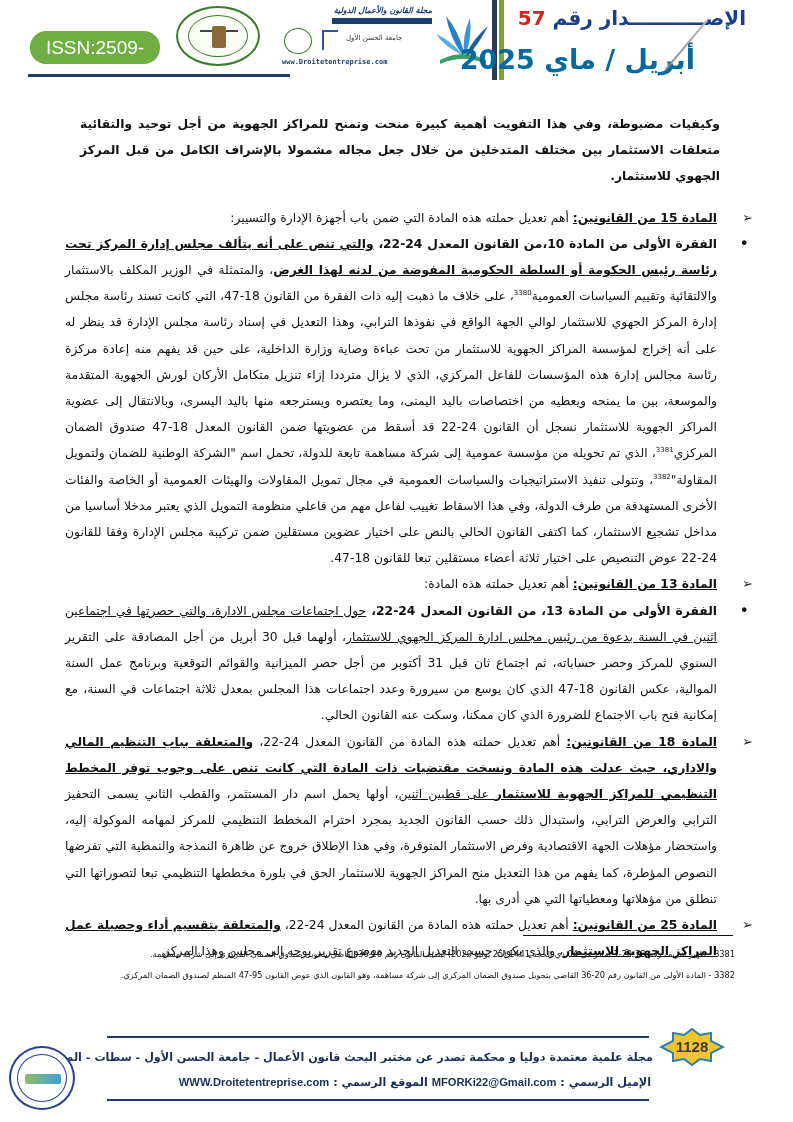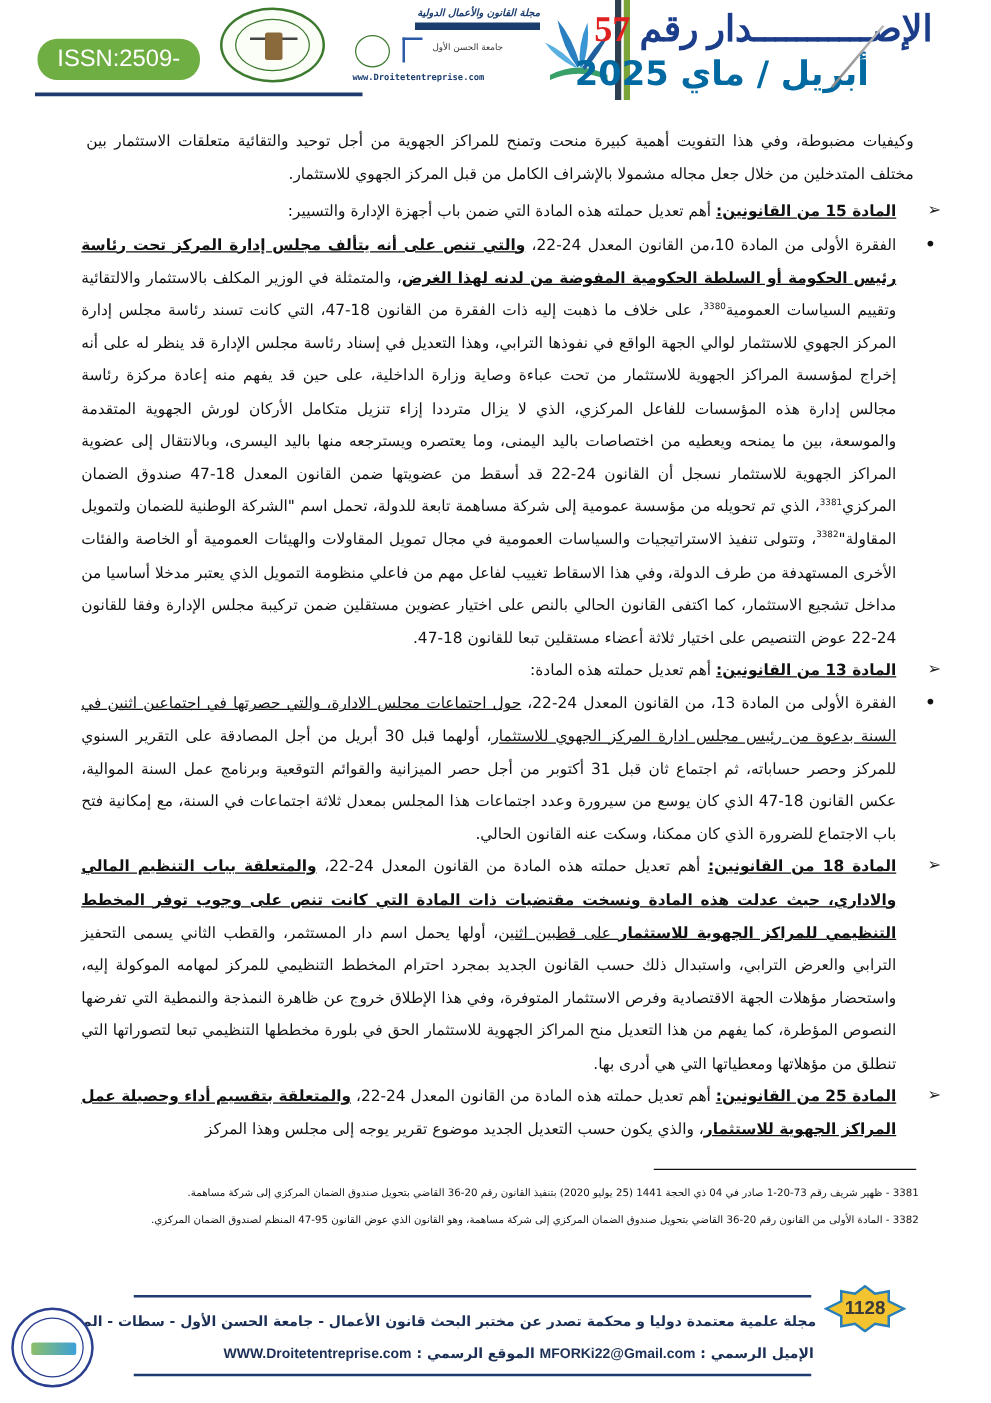--- a/index.html
+++ b/index.html
@@ -27,36 +27,36 @@
   .journal-logo .castle { position: absolute; left: 40px; top: 24px; width: 16px; height: 20px; border: 2px solid #2b5aa8; border-bottom: none; border-right: none; }
   .journal-logo .uni { position: absolute; left: 64px; top: 28px; font-size: 7px; color: #333; white-space: nowrap; }
   .journal-logo .jurl { position: absolute; left: 0; bottom: 0; font-size: 7px; font-weight: bold; color: #1b3d6e; font-family: "DejaVu Sans Mono", monospace; }
   .book {
     position: absolute; left: 432px; top: 8px; width: 62px; height: 62px;
   }
   .dividers { position: absolute; left: 492px; top: 0; width: 12px; height: 80px; }
   .dividers .d1 { position: absolute; left: 0; top: 0; width: 5px; height: 80px; background: #2c3e50; }
   .dividers .d2 { position: absolute; left: 7px; top: 0; width: 5px; height: 80px; background: #7aa33a; }
   .issue-line {
-    position: absolute; right: 47px; top: 6px; direction: rtl; font-weight: bold; font-size: 29px; color: #1b3d8a; white-space: nowrap; font-family: Liberation Serif, serif;
+    position: absolute; right: 47px; top: 6px; direction: rtl; font-weight: bold; font-size: 20px; color: #1b3d8a; white-space: nowrap;
   }
   .issue-line .num { color: #e02020; }
   .date-line {
     position: absolute; right: 98px; top: 44px; direction: rtl; font-weight: bold; font-size: 27px; color: #0369a1; white-space: nowrap;
   }
   .diag { position: absolute; left: 706px; top: 20px; width: 2px; height: 64px; background: linear-gradient(#bbb, #888); transform: rotate(40deg); transform-origin: top left; }
   .header-rule { position: absolute; left: 28px; top: 74px; width: 262px; height: 3px; background: #1e3a6e; }
 
   
   .content {
     position: absolute; left: 65px; top: 96px; width: 670px; direction: rtl;
     font-family: "DejaVu Sans", sans-serif; font-size: 12.3px; line-height: 26.2px; text-align: justify;
   }
-  .content p { margin: 4px; }
-  .content .b { font-weight: normal; margin-top: 10px; }
+  .content p { margin: 15px; font-weight: bold; }
+  .content .b { font-weight: bold; margin-top: 10px; }
   .content .u { text-decoration: underline; }
   .content .bu { font-weight: bold; text-decoration: underline; }
   .item { position: relative; padding-right: 18px; }
   .arrow { position: absolute; right: -18px; top: 0; font-size: 13px; color: #222; }
   .dot { position: absolute; right: -14px; top: 0; font-size: 16px; color: #111; }
   sup { font-size: 7px; line-height: 0; }
 
   
   .fn-rule { position: absolute; left: 523px; top: 935px; width: 210px; height: 1px; background: #111; }
   .footnotes {

